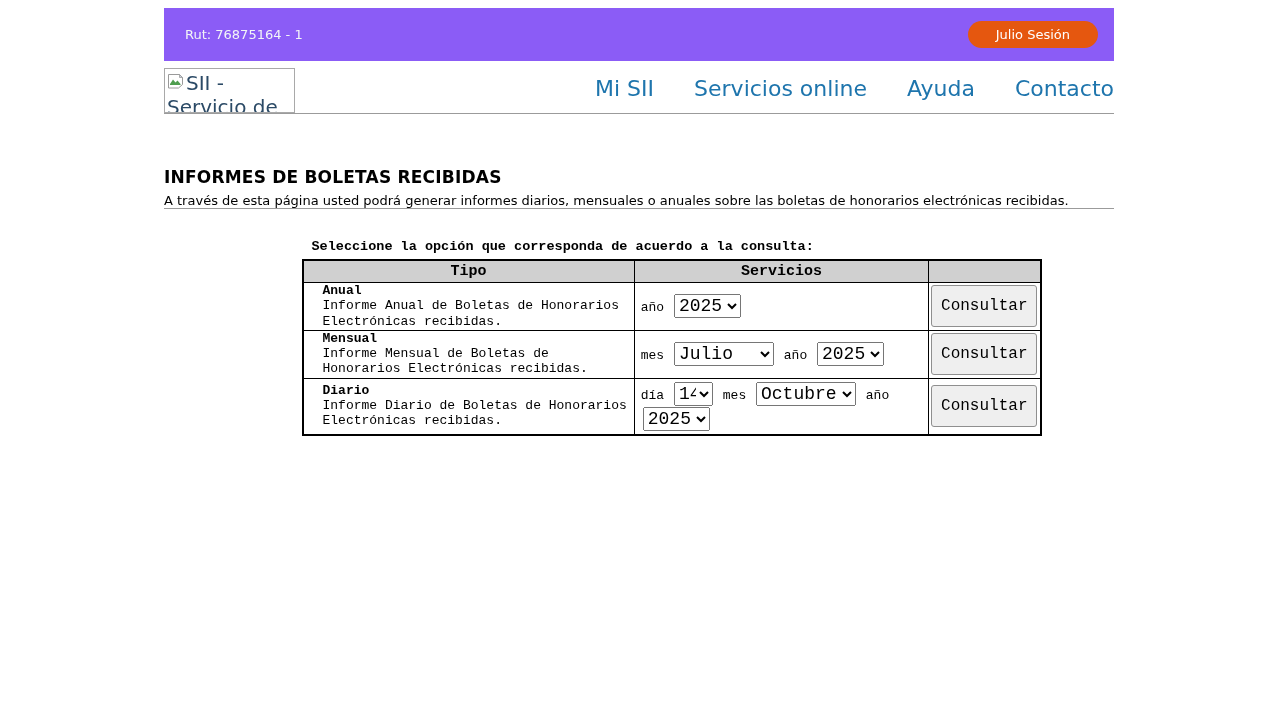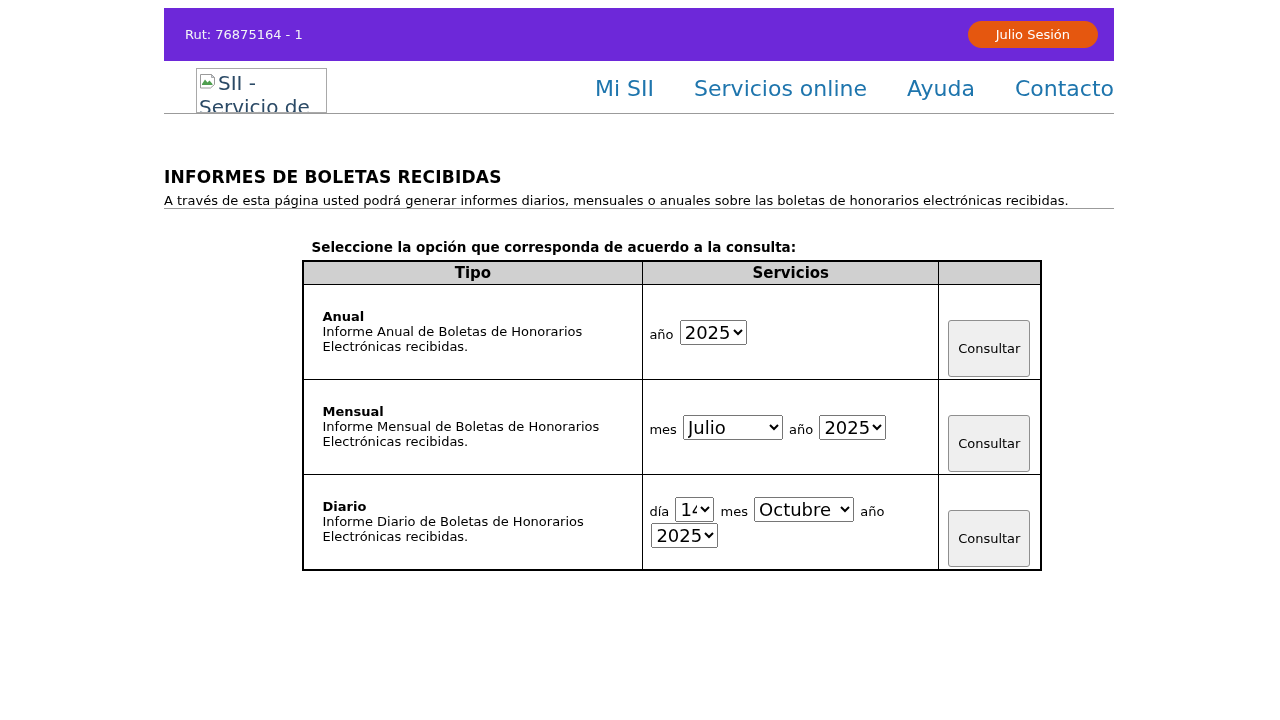--- a/index.html
+++ b/index.html
@@ -10,21 +10,21 @@
     width: 1280px;
     height: 720px;
     overflow: hidden;
   }
   .container { width: 950px; margin-left: 164px; }
 
   
   .topbar {
     margin-top: 8px;
     height: 53px;
-    background: #6d28d9;
+    background: #8b5cf6;
     display: flex;
     align-items: center;
     justify-content: space-between;
     padding: 0 16px 0 21px;
   }
   .rut { color: #f2f5f7; font-size: 13px; }
   .logout {
     background: #e5570f;
     color: #fff;
     border: none;
@@ -35,21 +35,20 @@
     font-family: inherit;
     cursor: pointer;
   }
 
   
   .header-row {
     margin-top: 7px;
     display: flex;
     justify-content: space-between;
     align-items: center;
-    margin-left: 32px;
   }
   .logo-box {
     width: 131px;
     height: 45px;
     border: 1px solid #a9a9a9;
     overflow: hidden;
     padding: 2px 2px;
     cursor: pointer;
   }
   .logo-box svg { vertical-align: baseline; margin-right: 2px; }
@@ -73,21 +72,21 @@
 
   
   .page-title {
     margin: 53px 0 0 0;
     font-size: 17px;
     font-weight: bold;
     letter-spacing: 0.2px;
   }
   .page-desc { margin: 6px 0 0 0; font-size: 13px; }
 
-  .consulta { width: 675px; margin: 30px auto 0 auto; }
+  .consulta { width: 675px; margin: 30px auto 0 auto; font-family: Liberation Mono, monospace; }
   .prompt {
     margin: 0 0 5px 0;
     padding-left: 10px;
     font-weight: bold;
     font-size: 13.5px;
   }
 
   table.reports {
     width: 740px;
     border-collapse: collapse;
@@ -115,28 +114,27 @@
   td.sel-cell { padding: 2px 4px 2px 6px; }
   td.sel-cell .ctl-line { margin: 1px 0; white-space: nowrap; }
   select { font-family: inherit; font-size: 18px; margin: 0 2px; }
   .sel-day   { width: 39px; }
   .sel-month { width: 100px; }
   .sel-year  { width: 67px; }
 
   td.btn-cell { text-align: center; padding: 2px; }
   button.consultar {
     font-family: inherit;
-    font-size: 13px;
+    font-size: 16px;
     background: #efefef;
     border: 1px solid #8f8f8f;
     border-radius: 3px;
-    padding: 20px 9px;
+    padding: 11px 9px;
     color: #000;
     cursor: pointer;
-    margin-top: 33px;
   }
 </style>
 </head>
 <body>
 
 <div class="container">
 
   <div class="topbar">
     <span class="rut">Rut: 76875164 - 1</span>
     <button class="logout">Julio Sesión</button>

